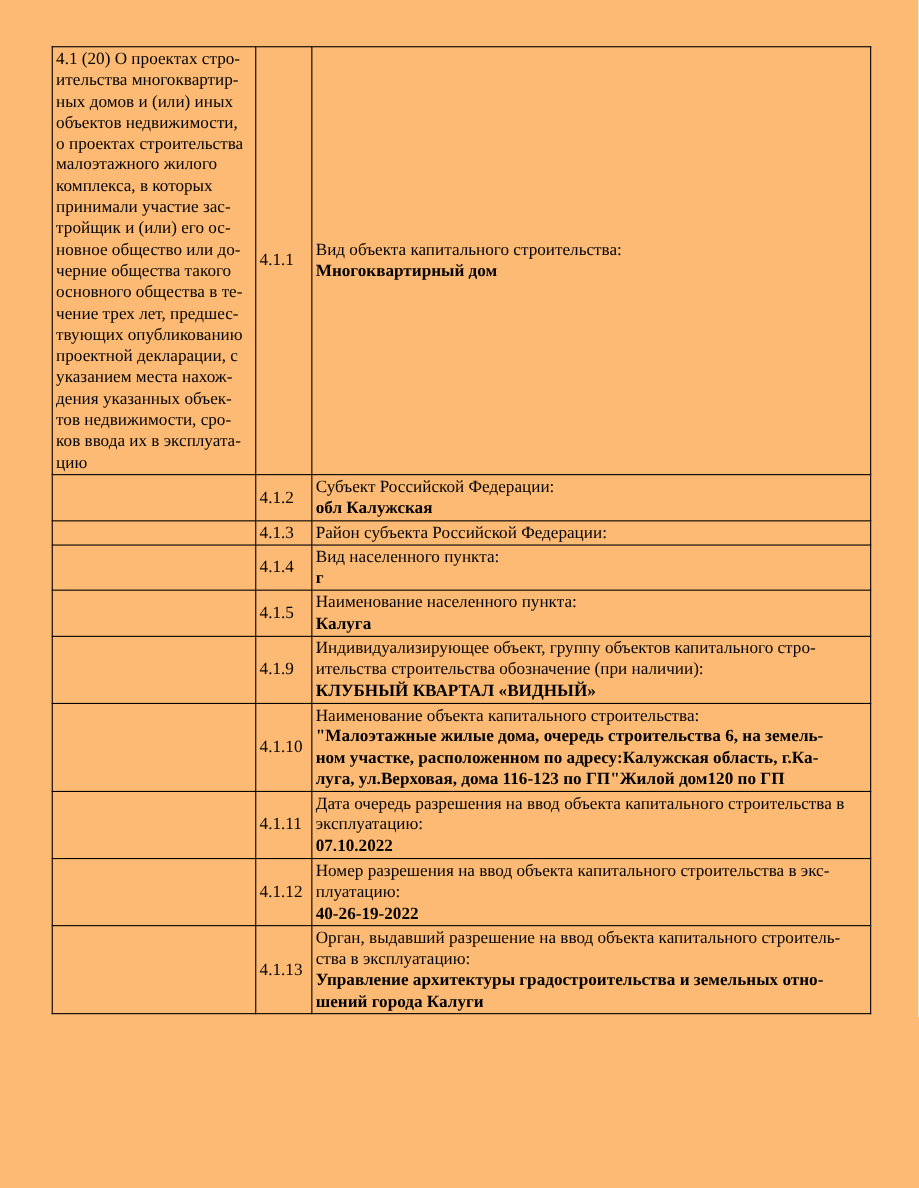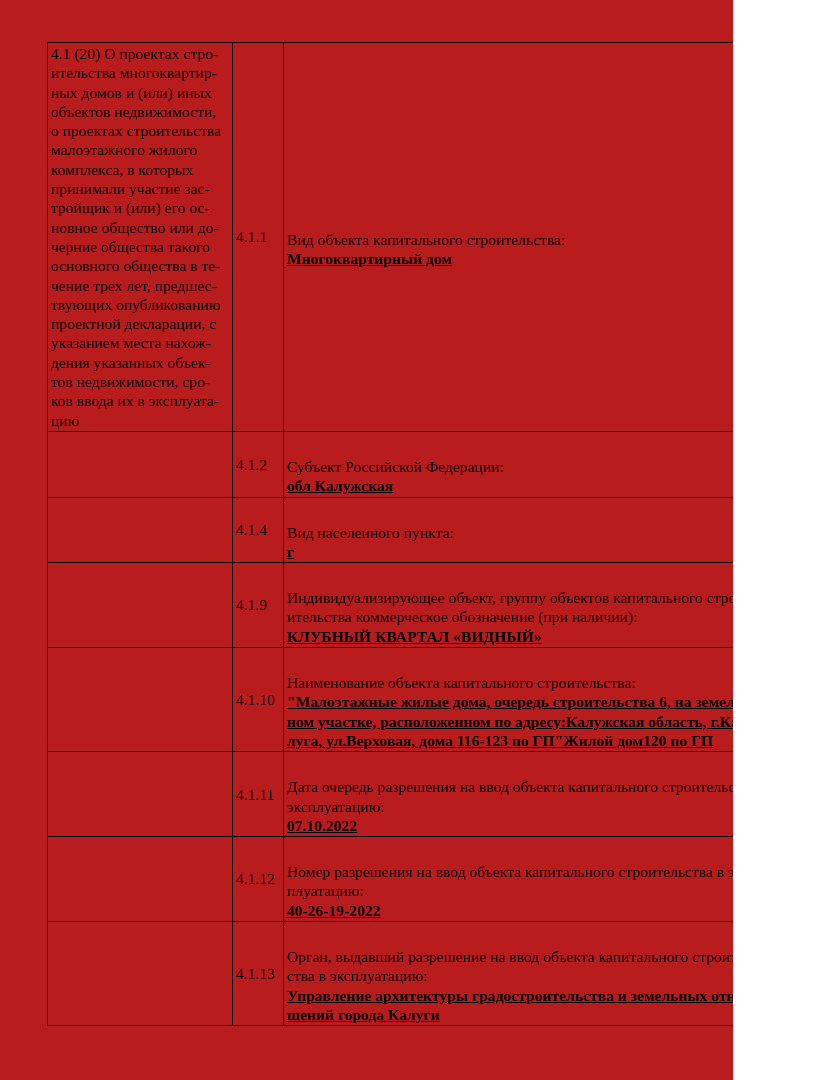--- a/index.html
+++ b/index.html
@@ -4,23 +4,23 @@
 <style>
   html, body {
     margin: 0;
     padding: 0;
     background: #ffffff;
     color: #000000;
     font-family: "Liberation Serif", "DejaVu Serif", serif;
   }
   .page {
     position: relative;
-    width: 733px;
+    width: 835px;
     height: 1080px;
-    background: #b91c1c;
+    background: #fdba74;
     overflow: hidden;
   }
   table.decl {
     border-collapse: collapse;
     table-layout: fixed;
     width: 744px;
     margin: 42px 0 0 47px;
   }
   table.decl td {
     border: 1px solid #000000;
@@ -36,27 +36,25 @@
     line-height: 18.2px;
     padding-top: 2px;
   }
   td.num {
     vertical-align: middle;
     padding-left: 3px;
   }
   .field-label {
     display: block;
     white-space: pre-line;
-    margin-top: 24px;
   }
   .value-line {
     display: block;
     white-space: pre-line;
     font-weight: bold;
-    text-decoration: underline;
   }
   .value-prefix {
     font-weight: normal;
   }
 </style>
 </head>
 <body>
 
 <div class="page">
   <table class="decl">
@@ -97,40 +95,56 @@
 
       <tr>
         <td class="desc"></td>
         <td class="num">4.1.2</td>
         <td class="content">
           <span class="field-label">Субъект Российской Федерации:</span>
           <span class="value-line"><span class="field-value">обл Калужская</span></span>
         </td>
       </tr>
 
+      <tr>
+        <td class="desc"></td>
+        <td class="num">4.1.3</td>
+        <td class="content">
+          <span class="field-label">Район субъекта Российской Федерации:</span>
+          <span class="value-line"></span>
+        </td>
+      </tr>
 
       <tr>
         <td class="desc"></td>
         <td class="num">4.1.4</td>
         <td class="content">
           <span class="field-label">Вид населенного пункта:</span>
           <span class="value-line"><span class="field-value">г</span></span>
         </td>
       </tr>
 
+      <tr>
+        <td class="desc"></td>
+        <td class="num">4.1.5</td>
+        <td class="content">
+          <span class="field-label">Наименование населенного пункта:</span>
+          <span class="value-line"><span class="field-value">Калуга</span></span>
+        </td>
+      </tr>
 
 
 
 
       <tr>
         <td class="desc"></td>
         <td class="num">4.1.9</td>
         <td class="content">
           <span class="field-label">Индивидуализирующее объект, группу объектов капитального стро-
-ительства коммерческое обозначение (при наличии):</span>
+ительства строительства обозначение (при наличии):</span>
           <span class="value-line"><span class="field-value">КЛУБНЫЙ КВАРТАЛ «ВИДНЫЙ»</span></span>
         </td>
       </tr>
 
       <tr>
         <td class="desc"></td>
         <td class="num">4.1.10</td>
         <td class="content">
           <span class="field-label">Наименование объекта капитального строительства:</span>
           <span class="value-line"><span class="field-value">"Малоэтажные жилые дома, очередь строительства 6, на земель-

